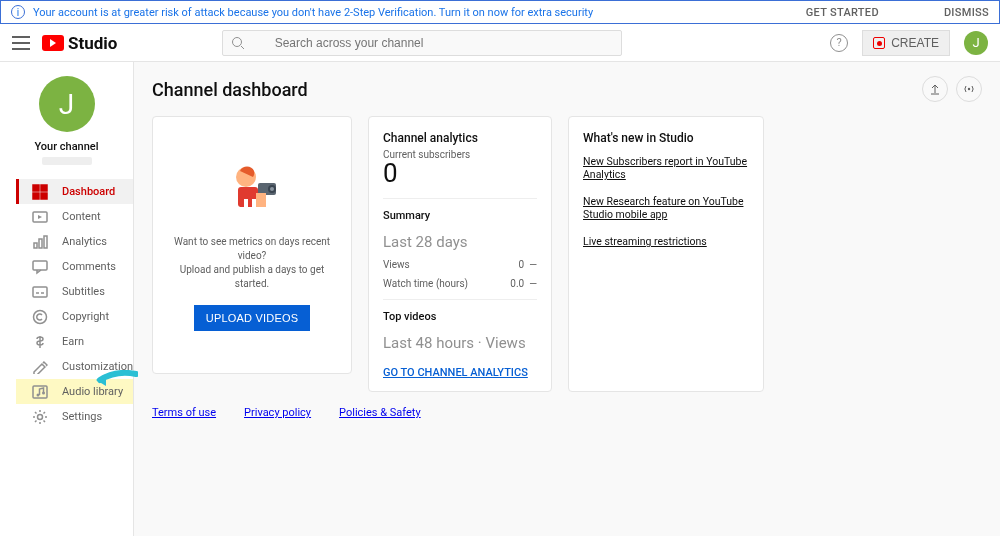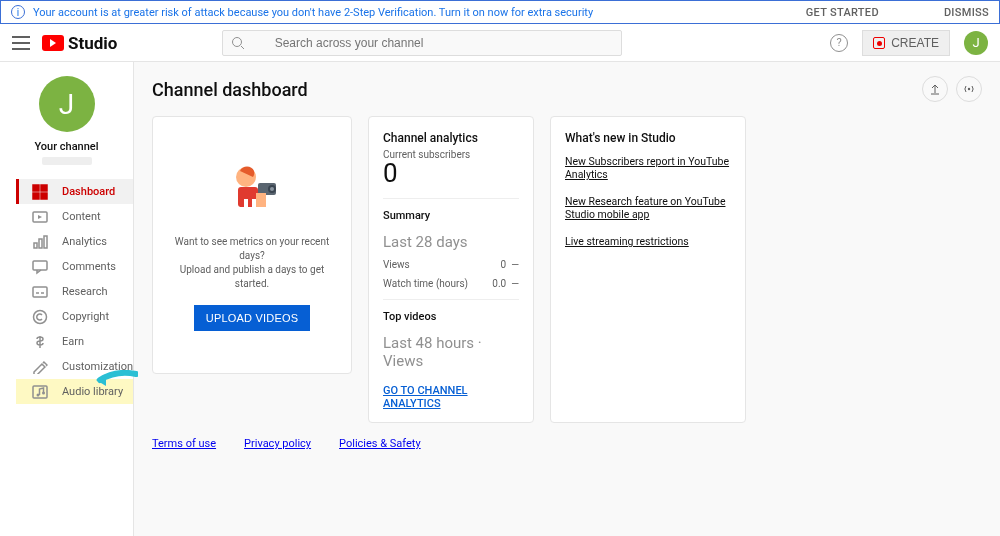--- a/index.html
+++ b/index.html
@@ -53,21 +53,21 @@
 .round-ico { width: 26px; height: 26px; border: 1px solid #ddd; border-radius: 50%; display:flex; align-items:center; justify-content:center; }
 .round-ico svg { width:12px; height:12px; stroke:#606060; fill:none;}
 
 .cards { display: flex; gap: 16px; margin-top: 14px; }
 .card { background: #fff; border: 1px solid #e5e5e5; border-radius: 4px; }
 .card1 { width: 200px; height: 258px; display:flex; flex-direction:column; align-items:center; justify-content:center; padding: 16px; text-align:center;}
 .illus { width: 64px; height: 64px; margin-bottom: 12px; }
 .card1 p { font-size: 10px; color: #606060; line-height: 1.4; }
 .up-btn { margin-top: 14px; background: #065fd4; color: #fff; border: 0; padding: 7px 12px; font-size: 11px; font-weight: 500; letter-spacing:.2px;}
 
-.card2 { width: 166px; padding: 14px 14px 12px; }
+.card2 { width: 184px; padding: 14px 14px 12px; }
 .sec-title { font-size: 12px; font-weight: 500; margin-bottom: 4px; }
 .sub-lbl { font-size: 10px; color: #606060; }
 .big-num { font-size: 26px; font-weight: 400; margin-top: -2px; }
 .hr { border: 0; border-top: 1px solid #eee; margin: 10px 0; }
 .mini-title { font-size: 11px; font-weight: 500; }
 .mini-sub { font-size: 15px; color: #909090; margin-top:11px; }
 .stat-row { display: flex; justify-content: space-between; font-size: 10px; color: #606060; margin-top: 8px; }
 .stat-row .v { color: #606060; }
 .link { color: #065fd4; font-size: 11px; font-weight: 500; margin-top: 14px; display:inline-block;}
 
@@ -166,21 +166,21 @@
         <span>Comments</span>
       </div>
       <div class="nav-item">
         <span class="nico">
             <svg viewBox="0 0 16 16">
               <rect x="1" y="3" width="14" height="10" rx="1"></rect>
               <line x1="4" y1="9" x2="7" y2="9"></line>
               <line x1="9" y1="9" x2="12" y2="9"></line>
             </svg>
           </span>
-        <span>Research</span>
+        <span>Subtitles</span>
       </div>
       <div class="nav-item">
         <span class="nico">
             <svg viewBox="0 0 16 16">
               <circle cx="8" cy="8" r="6.5"></circle>
               <path d="M10 6a3 3 0 1 0 0 4"></path>
             </svg>
           </span>
         <span>Copyright</span>
       </div>
@@ -203,20 +203,29 @@
       <div class="nav-item highlighted">
         <span class="nico">
             <svg viewBox="0 0 16 16">
               <rect x="1" y="2" width="14" height="12" rx="1"></rect>
               <circle cx="6" cy="11" r="1.5" fill="#909090" stroke="none"></circle>
               <path d="M7.5 11V5l4-1v5"></path>
               <circle cx="11.5" cy="9" r="1.5" fill="#909090" stroke="none"></circle>
             </svg>
           </span>
         <span>Audio library</span>
+      </div>
+      <div class="nav-item settings-item">
+        <span class="nico">
+            <svg viewBox="0 0 16 16">
+              <circle cx="8" cy="8" r="2.5"></circle>
+              <path d="M8 1v2M8 13v2M1 8h2M13 8h2M3 3l1.5 1.5M11.5 11.5L13 13M13 3l-1.5 1.5M4.5 11.5L3 13"></path>
+            </svg>
+          </span>
+        <span>Settings</span>
       </div>
     </div>
   </div>
 
   <div class="main">
     <div class="page-title-row">
       <h1 class="page-title">Channel dashboard</h1>
       <div class="title-icons">
         <span class="round-ico">
             <svg viewBox="0 0 12 12">
@@ -240,21 +249,21 @@
           <path d="M20 12c2-6 12-6 14 0 1 3-1 6-1 6" fill="#e55b2b"></path>
           <rect x="18" y="28" width="20" height="20" rx="3" fill="#e03a2f"></rect>
           <rect x="20" y="40" width="16" height="8" fill="#fff"></rect>
           <rect x="20" y="40" width="4" height="8" fill="#e03a2f"></rect>
             <rect x="28" y="40" width="4" height="8" fill="#e03a2f"></rect>
           <rect x="38" y="24" width="18" height="12" rx="2" fill="#5a6570"></rect>
           <circle cx="52" cy="30" r="4" fill="#3a4550"></circle>
             <circle cx="52" cy="30" r="2" fill="#8a95a0"></circle>
           <rect x="36" y="34" width="10" height="14" fill="#ffb380"></rect>
         </svg>
-        <p>Want to see metrics on your recent days?</p>
+        <p>Want to see metrics on days recent video?</p>
         <p>Upload and publish a days to get started.</p>
         <button class="up-btn">UPLOAD VIDEOS</button>
       </div>
 
       <div class="card card2">
         <div class="sec-title">Channel analytics</div>
         <div class="sub-lbl">Current subscribers</div>
         <div class="big-num">0</div>
         <hr class="hr">
         <div class="mini-title">Summary</div>

